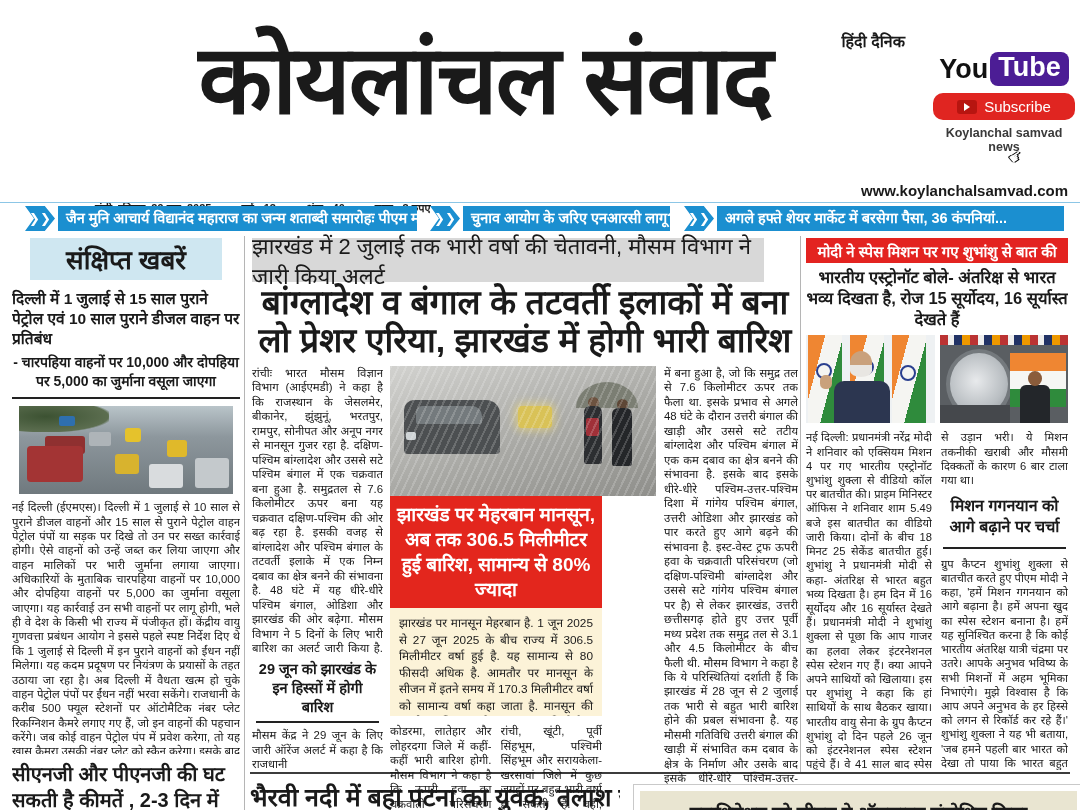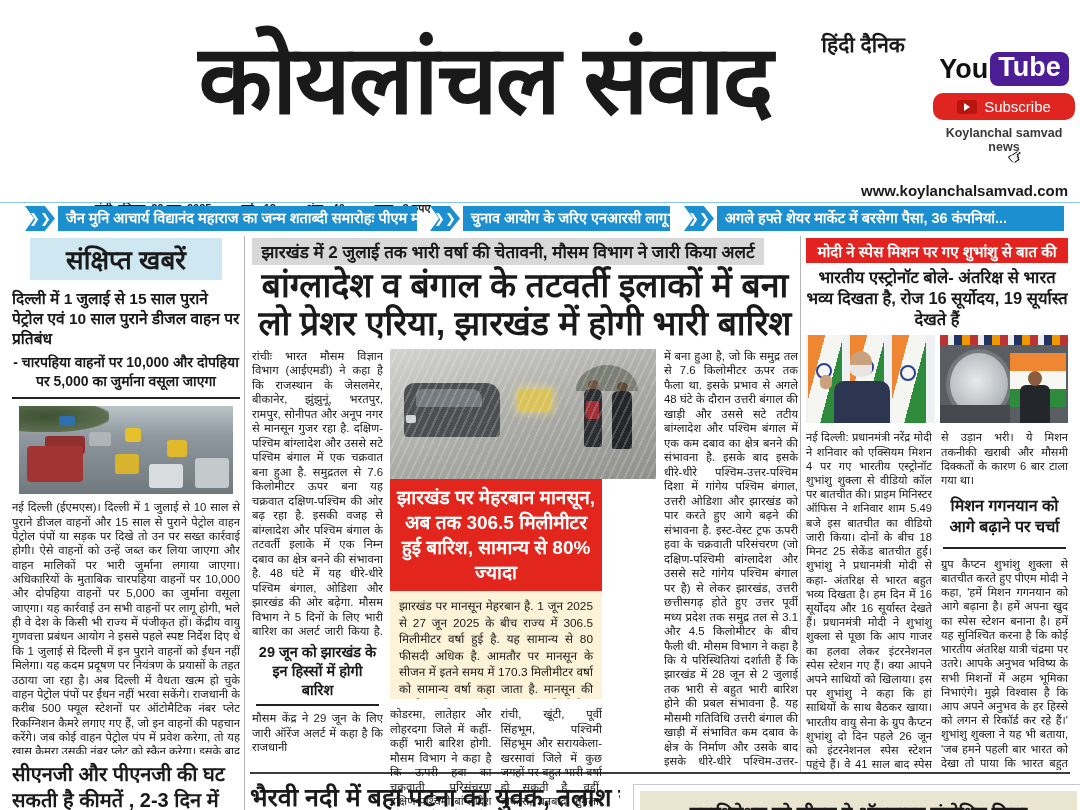--- a/index.html
+++ b/index.html
@@ -2,21 +2,21 @@
 <html><head>
 <meta charset="utf-8">
 <style>
   html,body{margin:0;padding:0;background:#888;}
   .page{position:relative;width:1080px;height:810px;margin:0 auto;background:#fff;overflow:hidden;
         font-family:"Liberation Sans","DejaVu Sans",sans-serif;color:#1a1a1a;}
   .abs{position:absolute;}
   i{display:block;position:absolute;font-style:normal;}
 
   
-  .hindi-dainik{left:690px;top:30px;width:215px;text-align:right;font-size:21px;font-weight:bold;}
+  .hindi-dainik{left:690px;top:30px;width:215px;text-align:right;font-size:16px;font-weight:bold;}
   .paper-title{left:50px;top:26px;width:870px;text-align:center;font-size:96px;font-weight:900;
                letter-spacing:-2px;line-height:1.12;white-space:nowrap;}
   .tagline{left:480px;top:150px;width:435px;text-align:right;font-size:25px;font-weight:bold;}
   .dateline-row{left:95px;top:200px;display:flex;gap:30px;font-size:11px;font-weight:bold;}
   .website{right:12px;top:182px;font-size:15px;font-weight:bold;}
 
   
   .yt{left:933px;top:52px;width:142px;text-align:center;}
   .yt-logo{display:flex;align-items:center;justify-content:center;gap:2px;}
   .yt-you{font-size:27px;font-weight:800;color:#111;}
@@ -62,22 +62,22 @@
   .t-bus2{left:26px;top:30px;width:40px;height:18px;background:#8f3030;border-radius:3px;}
   .t-auto1{left:106px;top:22px;width:16px;height:14px;background:#e5c22c;border-radius:3px;}
   .t-auto2{left:148px;top:34px;width:20px;height:17px;background:#e0b92a;border-radius:3px;}
   .t-auto3{left:96px;top:48px;width:24px;height:20px;background:#d8b32e;border-radius:3px;}
   .t-car1{left:130px;top:58px;width:34px;height:24px;background:#d9dcde;border-radius:3px;}
   .t-car2{left:176px;top:52px;width:34px;height:30px;background:#c4c9cc;border-radius:3px;}
   .t-car3{left:70px;top:26px;width:22px;height:14px;background:#aeb4b8;border-radius:2px;}
 
   
   .lead{left:252px;top:238px;width:546px;height:534px;}
-  .lead-kicker{width:512px;height:27px;background:#d8d8d8;display:flex;align-items:center;justify-content:center;
-               font-size:17px;font-weight:700;}
+  .lead-kicker{width:512px;height:44px;background:#d8d8d8;display:flex;align-items:center;justify-content:center;
+               font-size:22px;font-weight:400;}
   .lead-headline{margin-top:1px;width:546px;text-align:center;font-size:34px;font-weight:800;line-height:1.13;}
   .lead-cols{position:relative;margin-top:6px;height:418px;}
   .lead-colL{position:absolute;left:0;top:0;width:131px;height:418px;overflow:hidden;}
   .lead-colL p{margin:0;font-size:11.4px;line-height:1.27;text-align:justify;}
   .lead-p1{height:288px;overflow:hidden;}
   .lead-sub{margin:6px 4px 5px 4px;font-size:14.5px;font-weight:800;text-align:center;line-height:1.3;
             padding-bottom:5px;border-bottom:2px solid #222;}
   .lead-mid{position:absolute;left:138px;top:0;width:212px;}
   .photo-monsoon{width:266px;height:130px;background:linear-gradient(160deg,#d2d2cf,#a9a9a5 55%,#8f8f8b);}
   .lead-caption{background:#e3261d;color:#fff;font-size:19px;font-weight:800;line-height:1.32;
@@ -247,21 +247,21 @@
           <div>रांची, खूंटी, पूर्वी सिंहभूम, पश्चिमी सिंहभूम और सरायकेला-खरसावां जिले में कुछ जगहों पर बहुत भारी वर्षा हो सकती है. वहीं, बोकारो, धनबाद, गुमला, हजारीबाग, रामगढ़, सिमडेगा, गढ़वा, पलामू, चतरा,</div>
         </div>
       </div>
 
       <div class="lead-colR">में बना हुआ है, जो कि समुद्र तल से 7.6 किलोमीटर ऊपर तक फैला था. इसके प्रभाव से अगले 48 घंटे के दौरान उत्तरी बंगाल की खाड़ी और उससे सटे तटीय बांग्लादेश और पश्चिम बंगाल में एक कम दबाव का क्षेत्र बनने की संभावना है. इसके बाद इसके धीरे-धीरे पश्चिम-उत्तर-पश्चिम दिशा में गांगेय पश्चिम बंगाल, उत्तरी ओडिशा और झारखंड को पार करते हुए आगे बढ़ने की संभावना है. इस्ट-वेस्ट ट्रफ ऊपरी हवा के चक्रवाती परिसंचरण (जो दक्षिण-पश्चिमी बांग्लादेश और उससे सटे गांगेय पश्चिम बंगाल पर है) से लेकर झारखंड, उत्तरी छत्तीसगढ़ होते हुए उत्तर पूर्वी मध्य प्रदेश तक समुद्र तल से 3.1 और 4.5 किलोमीटर के बीच फैली थी. मौसम विभाग ने कहा है कि ये परिस्थितियां दर्शाती हैं कि झारखंड में 28 जून से 2 जुलाई तक भारी से बहुत भारी बारिश होने की प्रबल संभावना है. यह मौसमी गतिविधि उत्तरी बंगाल की खाड़ी में संभावित कम दबाव के क्षेत्र के निर्माण और उसके बाद इसके धीरे-धीरे पश्चिम-उत्तर-पश्चिम दिशा में झारखंड की ओर बढ़ने के कारण होगी. इसके अलावा एक इस्ट-वेस्ट ट्रफ का झारखंड के ऊपर से गुजरना भी इस भारी वर्षा में योगदान देगा.</div>
     </div>
   </section>
 
   <section class="abs space">
     <div class="space-kicker">मोदी ने स्पेस मिशन पर गए शुभांशु से बात की</div>
-    <div class="space-headline">भारतीय एस्ट्रोनॉट बोले- अंतरिक्ष से भारत भव्य दिखता है, रोज 16 सूर्योदय, 19 सूर्यास्त देखते हैं</div>
+    <div class="space-headline">भारतीय एस्ट्रोनॉट बोले- अंतरिक्ष से भारत भव्य दिखता है, रोज 15 सूर्योदय, 16 सूर्यास्त देखते हैं</div>
 
     <div class="space-photos">
       <div class="photo photo-modi">
         <i class="f-flag f1"></i>
         <i class="f-flag f2"></i>
         <i class="f-flag f3"></i>
         <i class="f-chakra c1"></i>
         <i class="f-chakra c2"></i>
         <i class="f-chakra c3"></i>
         <i class="modi-body"></i>

